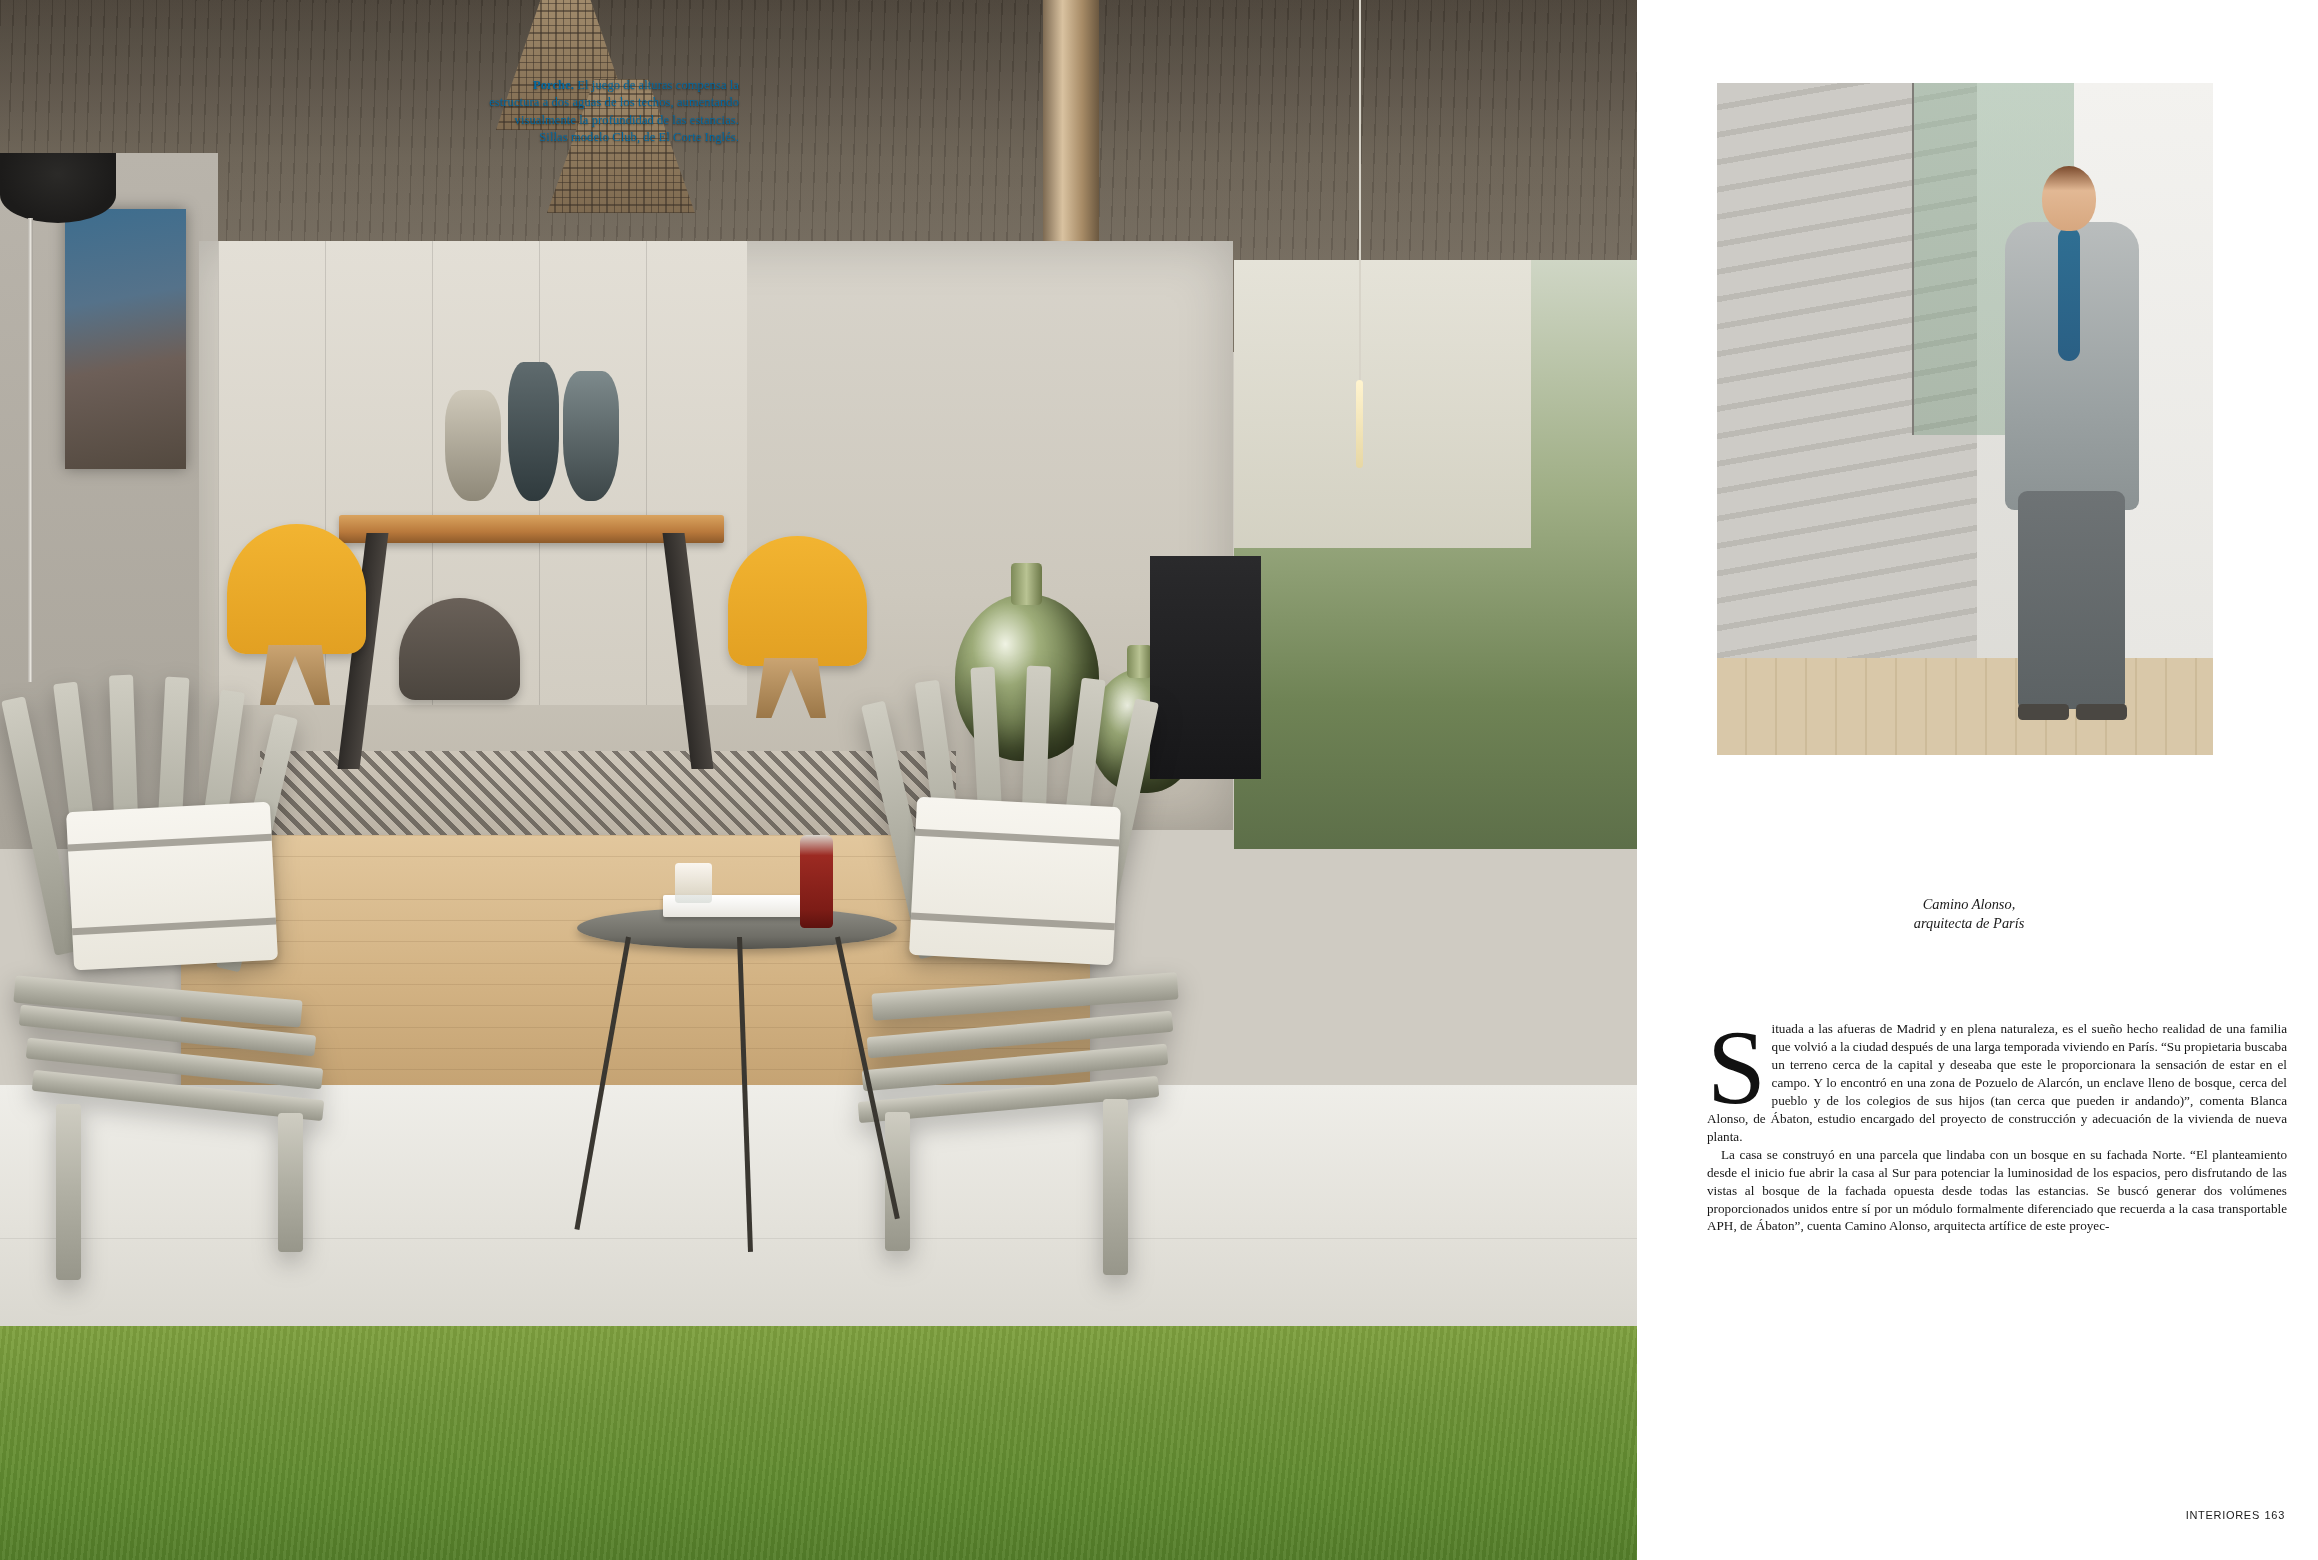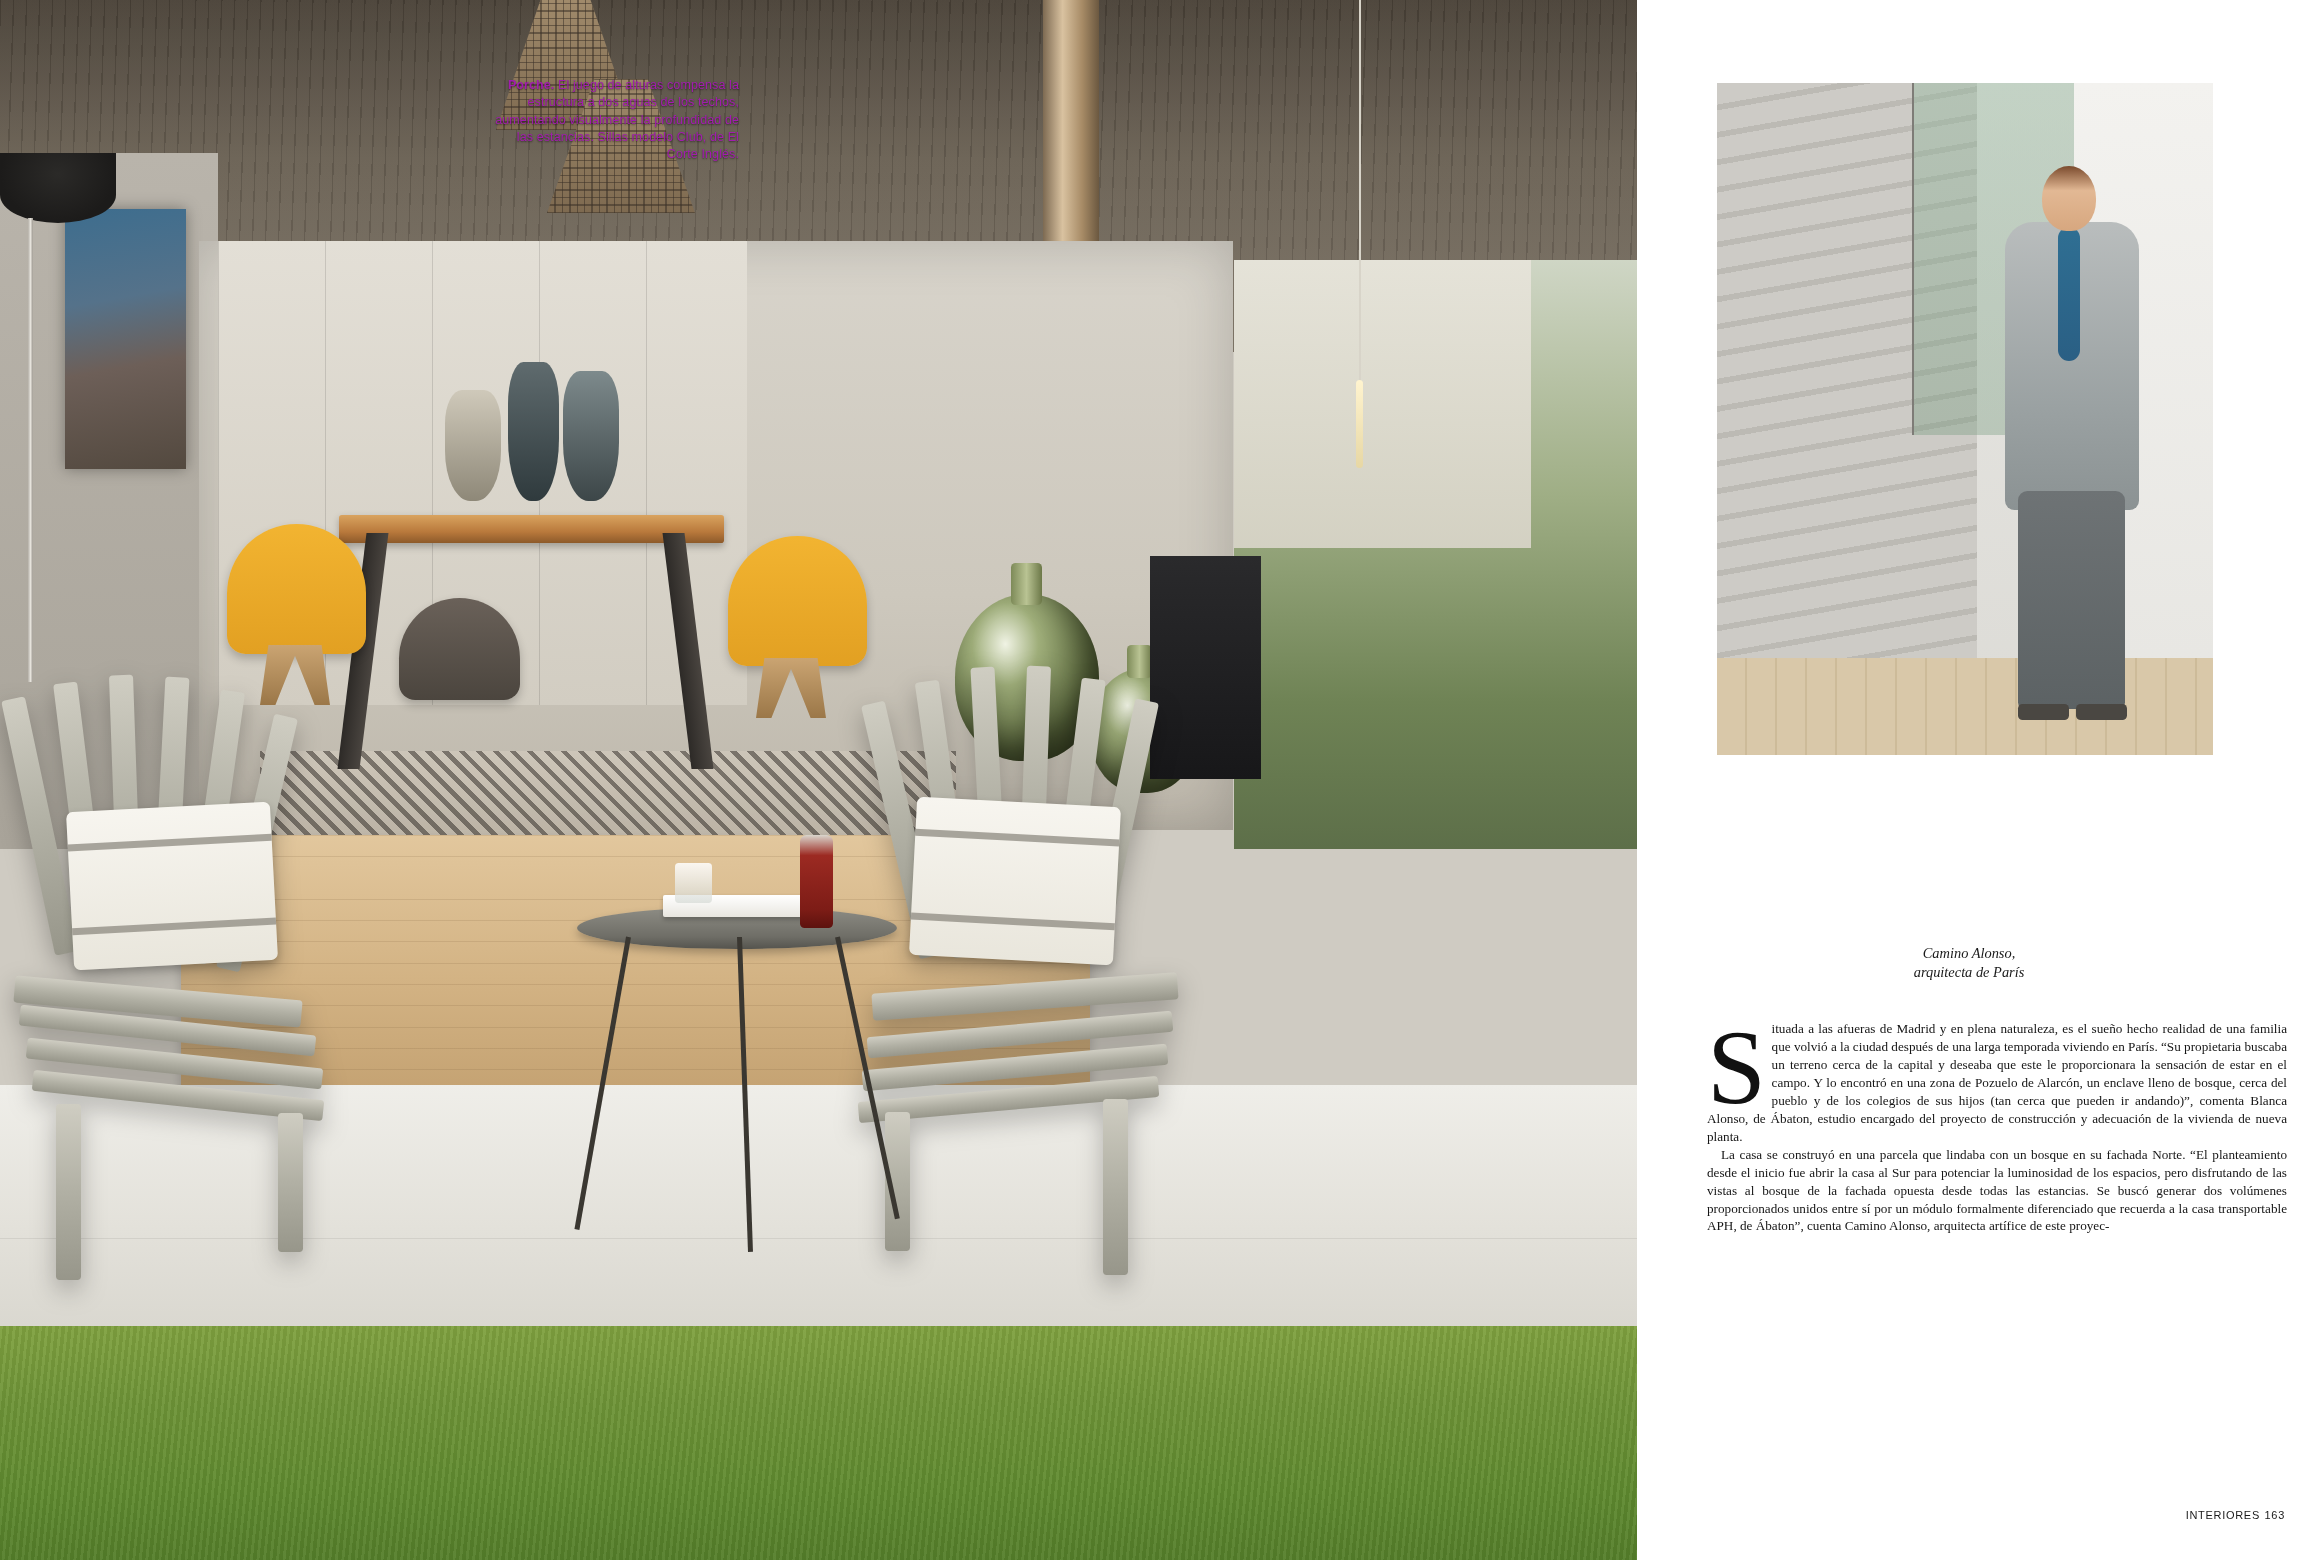--- a/index.html
+++ b/index.html
@@ -212,22 +212,22 @@
     background:linear-gradient(180deg, rgba(255,255,255,.85), rgba(210,215,210,.65));
   }
 
   
   .caption {
     position: absolute;
     left: 489px;
     top: 77px;
     width: 250px;
     text-align: right;
-    color: #a21caf;
-    font-family: Liberation Sans, sans-serif;
+    color: #0369a1;
+    font-family: Liberation Serif, serif;
     font-size: 12.5px;
     line-height: 1.38;
     letter-spacing: 0.1px;
     text-shadow: 0 0.5px 1.9px rgba(0,0,0,.55);
   }
   .caption b { font-weight: 700; }
 
   
   .page-right {
     position: relative;
@@ -300,21 +300,21 @@
     font-family: "Liberation Serif", serif;
     font-size: 26px;
     line-height: 1.24;
     color: #111111;
     font-style: italic;
     font-weight: 700;
   }
   .byline {
     position: absolute;
     left: 70px;
-    top: 944px;
+    top: 895px;
     width: 524px;
     text-align: center;
     font-family: "Liberation Serif", serif;
     font-size: 14.4px;
     line-height: 1.35;
     color: #1a1a1a;
     font-style: italic;
   }
 
   .body-copy {

